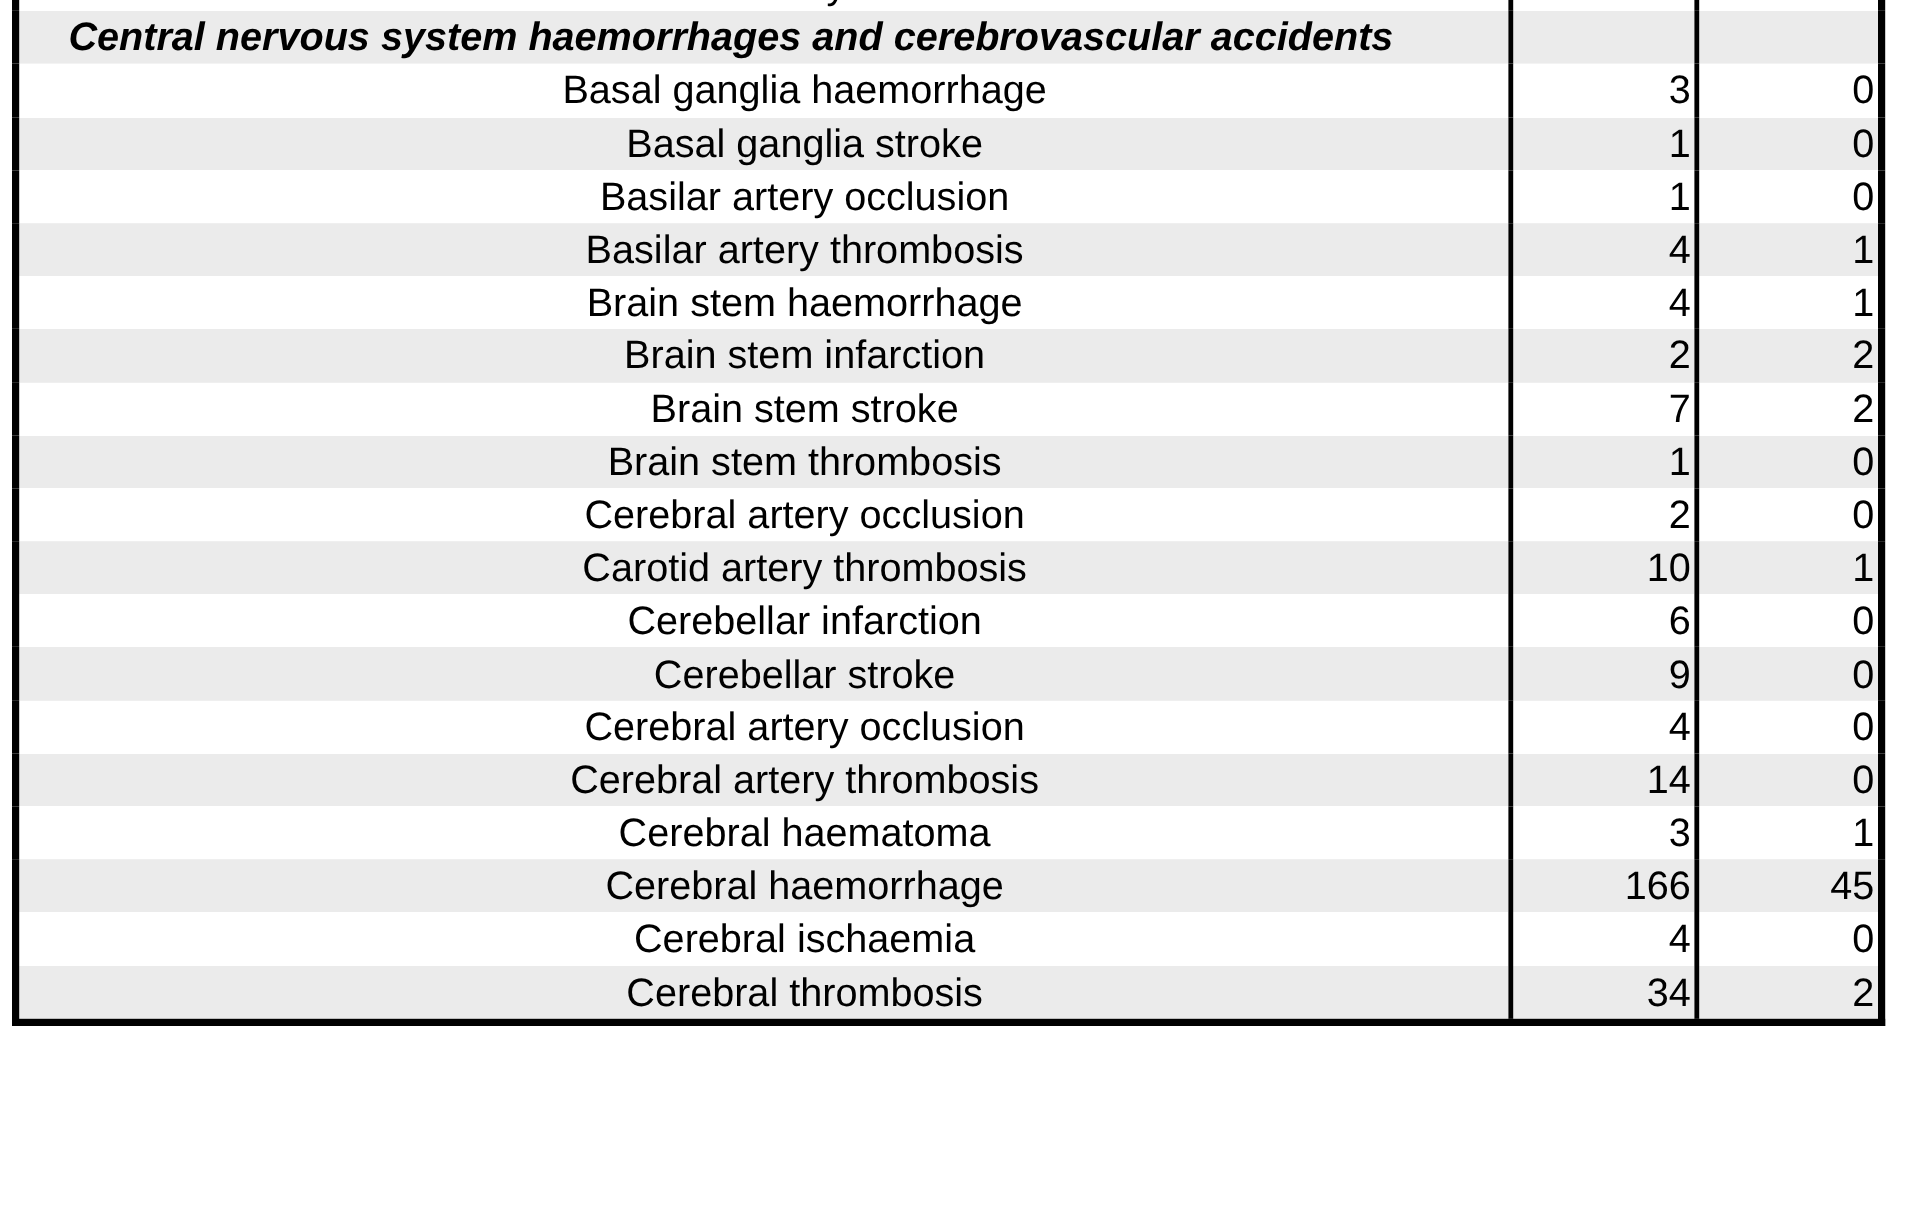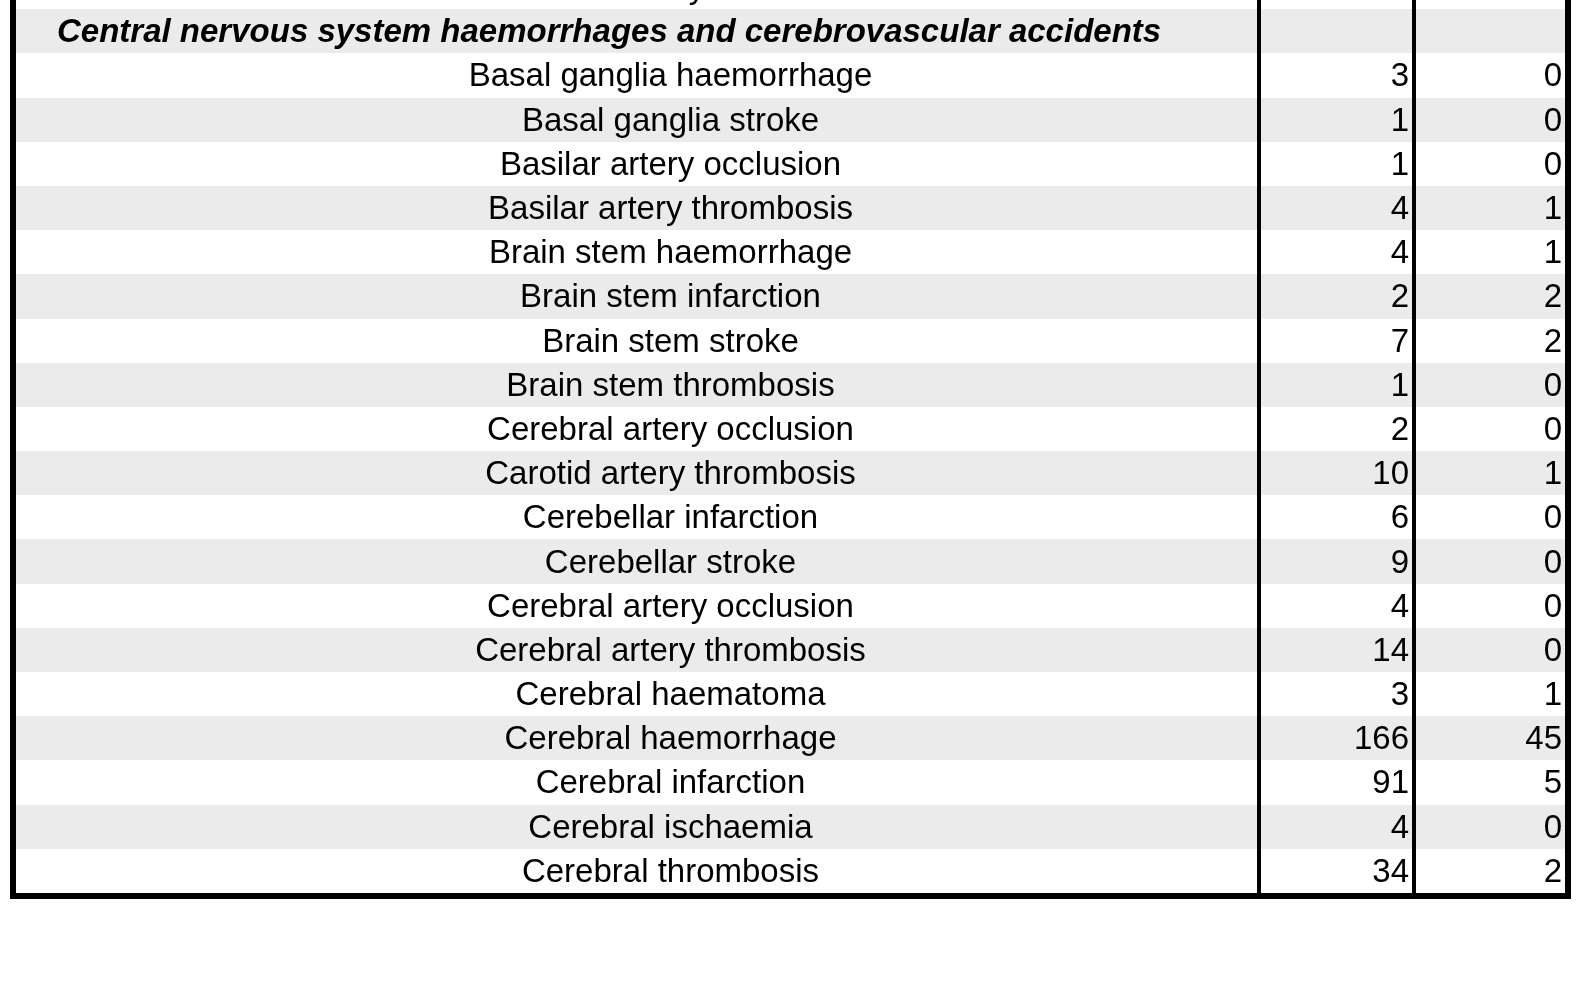--- a/index.html
+++ b/index.html
@@ -161,25 +161,20 @@
     <td class="label lbl">Cerebral haematoma</td>
     <td class="num v1">3</td>
     <td class="num v2">1</td>
   </tr>
         <tr class="row">
     <td class="label lbl">Cerebral haemorrhage</td>
     <td class="num v1">166</td>
     <td class="num v2">45</td>
   </tr>
         <tr class="row">
-    <td class="label lbl">Cerebral infarction</td>
-    <td class="num v1">91</td>
-    <td class="num v2">5</td>
-  </tr>
-        <tr class="row">
     <td class="label lbl">Cerebral ischaemia</td>
     <td class="num v1">4</td>
     <td class="num v2">0</td>
   </tr>
         <tr class="row">
     <td class="label lbl">Cerebral thrombosis</td>
     <td class="num v1">34</td>
     <td class="num v2">2</td>
   </tr>
       </tbody>

